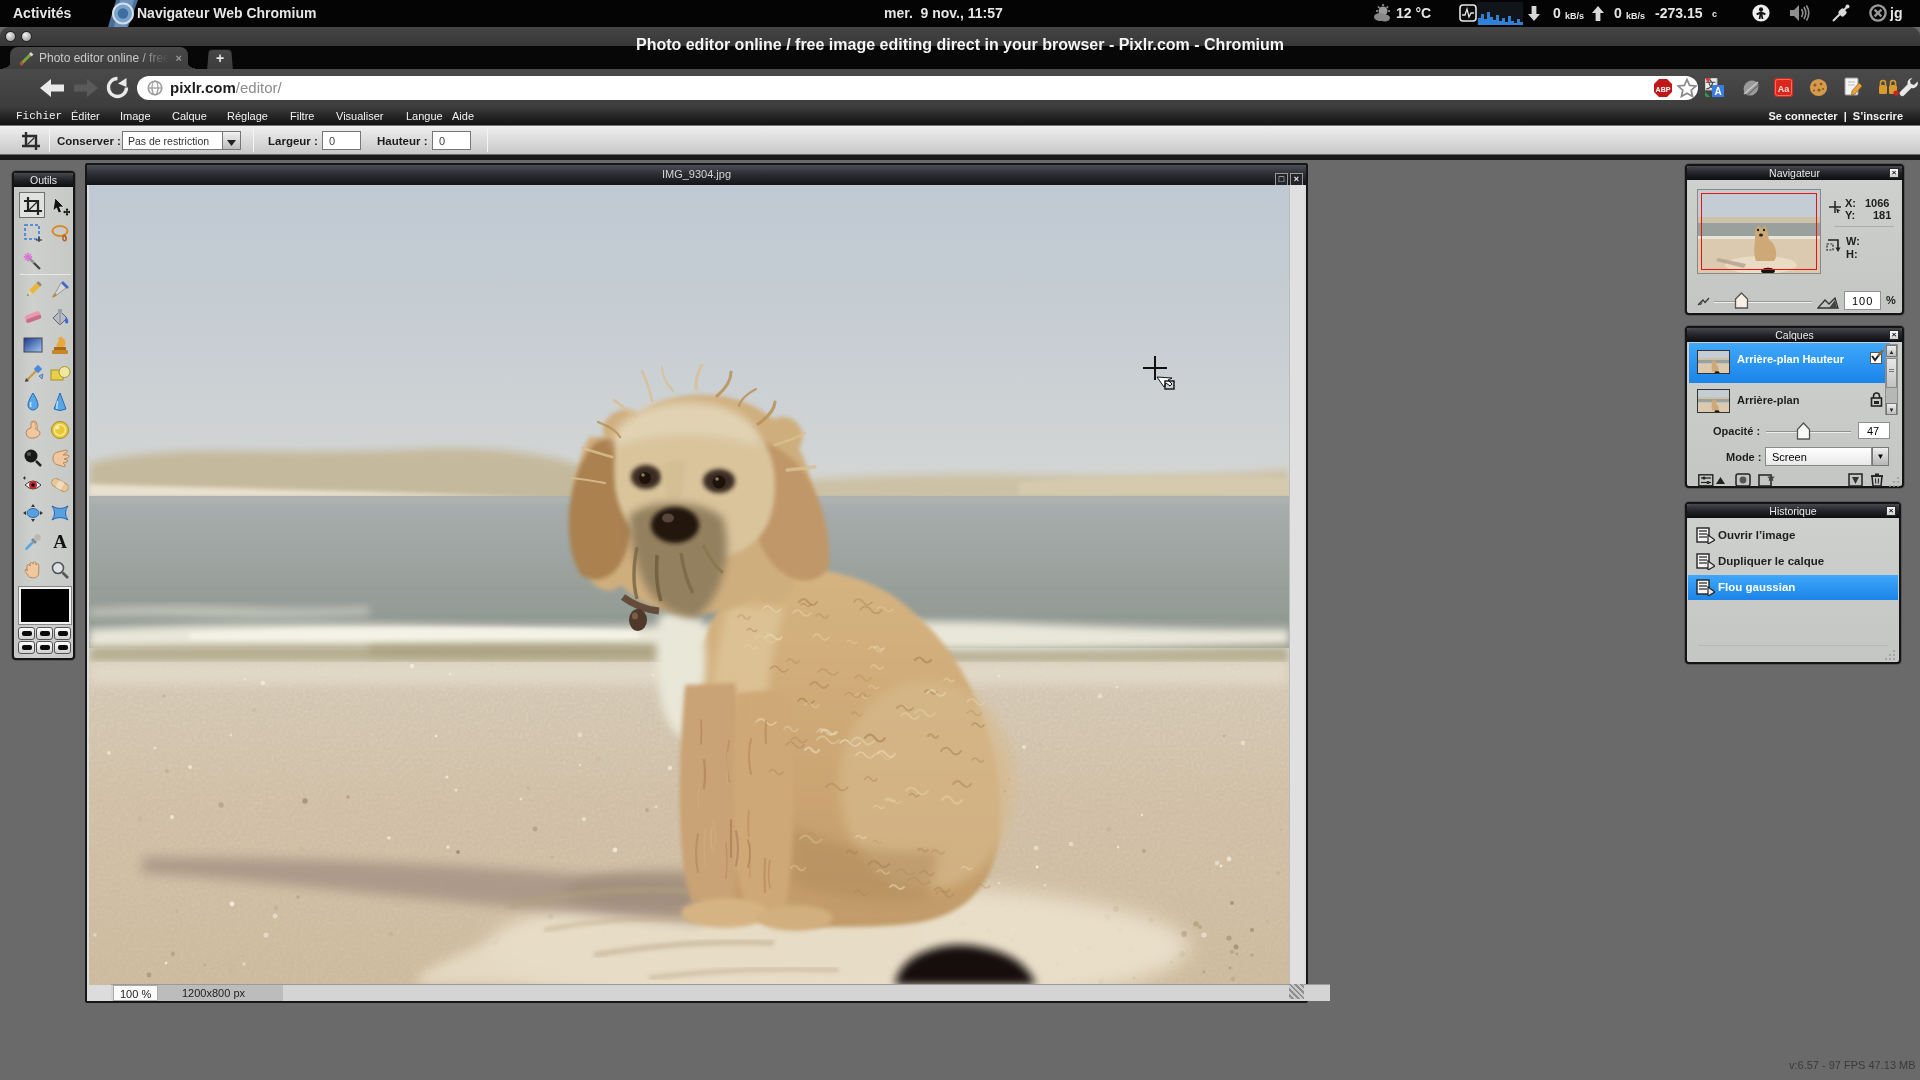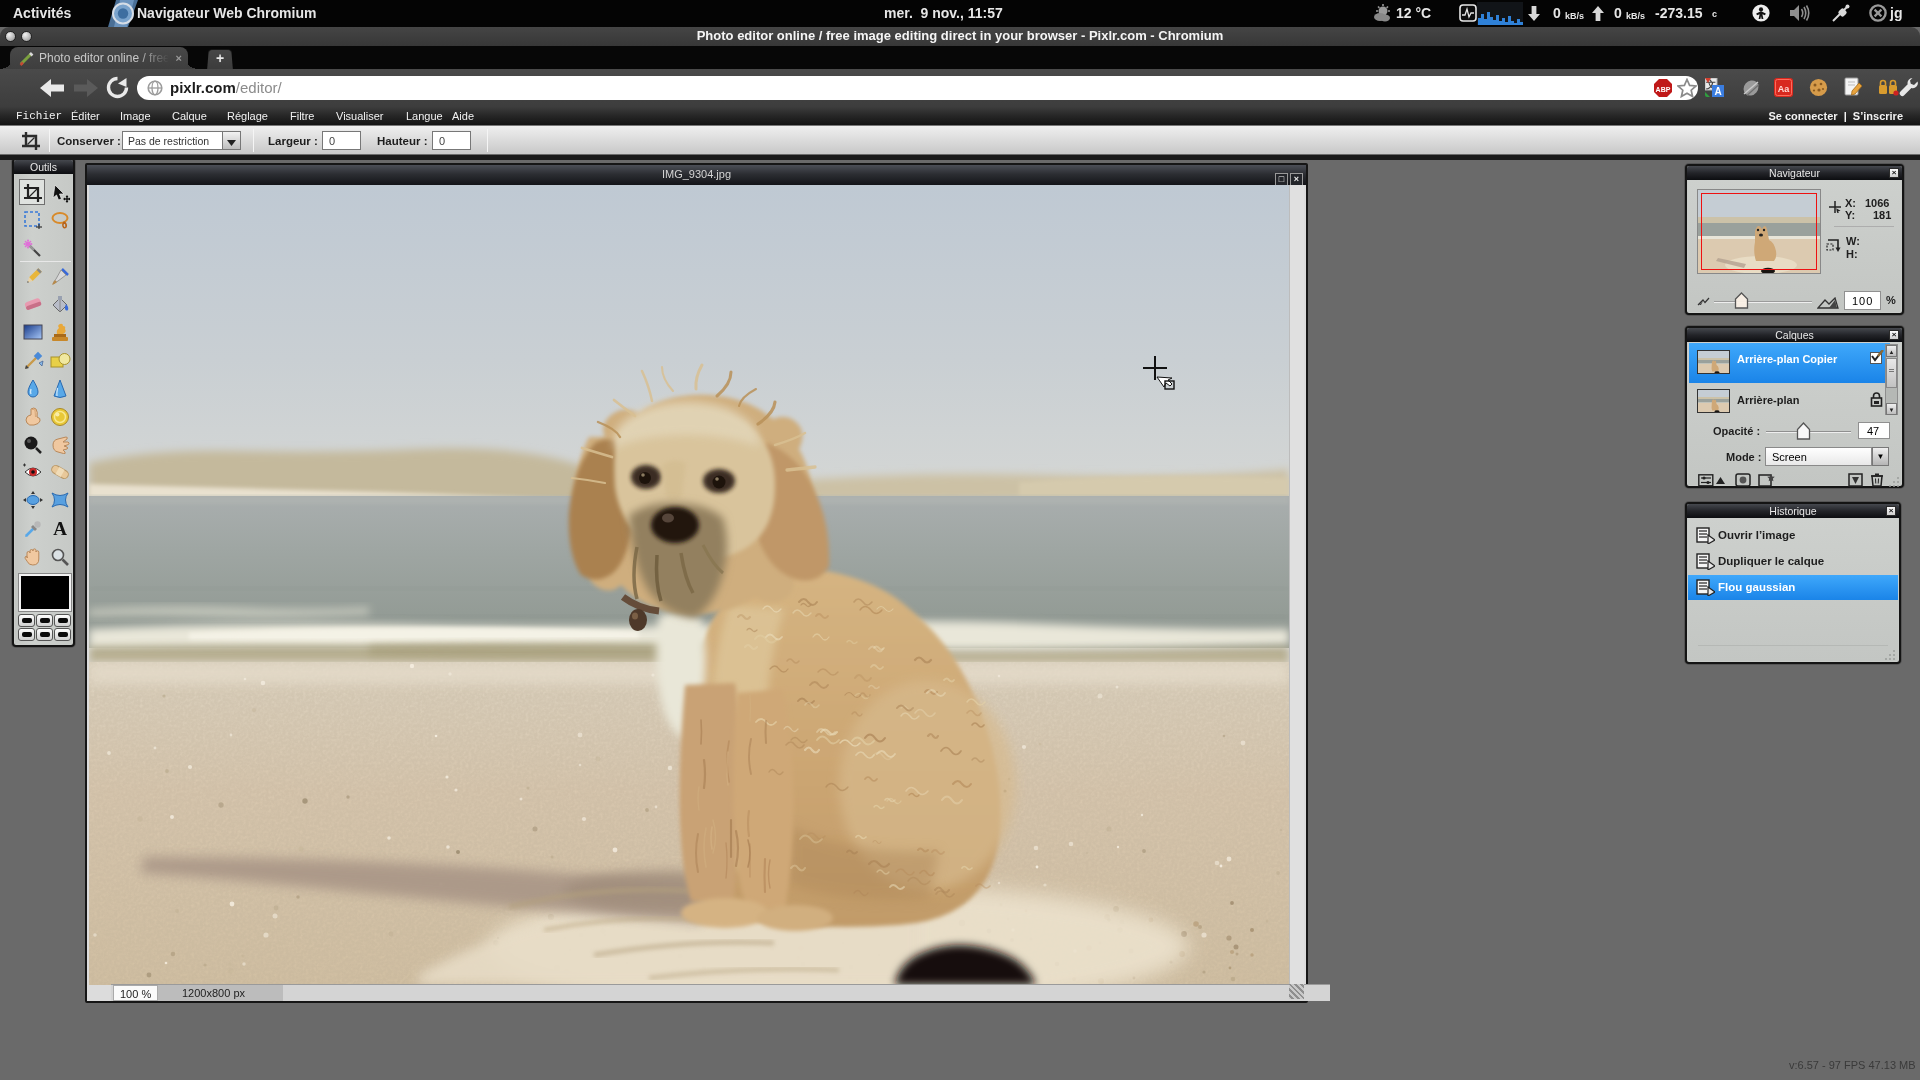--- a/index.html
+++ b/index.html
@@ -10,21 +10,21 @@
 
 
 #gnomebar { left:0; top:0; width:1920px; height:27px; background:#040404; color:#e6e6e6; z-index:30; }
 #gnomebar .t { position:absolute; top:5px; font-weight:bold; font-size:14px; white-space:nowrap; }
 #gnomebar .small { font-size:9px; font-weight:bold; }
 
 
 #cwin { left:0; top:27px; width:1920px; height:19px; background:linear-gradient(#454545,#373737); border-radius:9px 9px 0 0; z-index:20; }
 #cwin .dot { position:absolute; top:4px; width:11px; height:11px; border-radius:50%;
   background:radial-gradient(circle at 35% 30%, #f2f2f2, #8d8d8d); border:1px solid #222; }
-#ctitle { width:100%; text-align:center; color:#f5f5f5; font-weight:bold; font-size:13px; margin-top:1px; }
+#ctitle { width:100%; text-align:center; color:#f5f5f5; font-weight:bold; font-size:16px; margin-top:9px; }
 
 
 #tabstrip { left:0; top:46px; width:1920px; height:23px; background:#070707; z-index:19; }
 #tab { position:absolute; left:10px; top:1px; width:178px; height:22px;
   background:linear-gradient(#484848,#3e3e3e); border-radius:8px 8px 0 0; }
 #tab:before { content:""; position:absolute; left:-7px; bottom:0; width:8px; height:9px; background:radial-gradient(circle at 0 0, transparent 8px, #3e3e3e 0); }
 #tab:after { content:""; position:absolute; right:-7px; bottom:0; width:8px; height:9px; background:radial-gradient(circle at 100% 0, transparent 8px, #3e3e3e 0); }
 #tabtxt { position:absolute; left:29px; top:4px; font-size:12px; color:#c9c9c9; white-space:nowrap; width:130px; overflow:hidden;
   -webkit-mask-image:linear-gradient(90deg,#000 75%,transparent); }
 #tabx { position:absolute; right:6px; top:5px; color:#9a9a9a; font-size:11px; font-weight:bold; }
@@ -71,21 +71,21 @@
 .panel { position:absolute; background:#c9ccc9; border:2px solid #141414; border-radius:4px;
   box-shadow:0 0 0 1px #555; z-index:10; }
 .ptitle { position:absolute; left:0; top:0; width:100%; height:14px;
   background:linear-gradient(#45484e 0%, #232429 50%, #0c0d10 100%);
   color:#e8e8e8; font-size:10.5px; text-align:center; line-height:14px; border-radius:2px 2px 0 0; }
 .pclose { position:absolute; top:2px; right:3px; width:10px; height:10px; background:linear-gradient(#fdfdfd,#cecece);
   border:1px solid #2a2a2a; font-size:8px; line-height:8px; text-align:center; color:#111; font-weight:bold; }
 .pbody { position:absolute; left:1px; top:14px; right:1px; bottom:1px; background:linear-gradient(#cdd0cd,#c3c6c3); }
 
 
-#tools { left:12px; top:158px; width:63px; height:489px; }
+#tools { left:12px; top:171px; width:63px; height:489px; }
 #tools .pbody { background:linear-gradient(90deg,#c2c5c2,#cdd0cd 30%,#c6c9c6); }
 #cropsel { position:absolute; left:4px; top:4px; width:26px; height:26px; background:#dfe2df; border:1px solid #6f6f6f; }
 
 
 #navig { left:1685px; top:164px; width:219px; height:151px; }
 #navthumb { position:absolute; left:9px; top:9px; width:124px; height:85px; background:#fff; border:1px solid #888; }
 #navthumb .red { position:absolute; left:3px; top:3px; right:3px; bottom:3px; border:1px solid #ee1111; z-index:3; }
 .ntxt { position:absolute; font-size:11px; font-weight:bold; color:#202020; }
 #navslider { position:absolute; left:26px; top:121px; width:98px; height:2px; background:#9b9b9b; border-bottom:1px solid #eee; }
 #navpct { position:absolute; left:156px; top:111px; width:37px; height:19px; background:#fff; border:1px solid #909090; font-size:11px; padding:3px 0 0 7px; letter-spacing:1px; }
@@ -1058,21 +1058,21 @@
             <svg width="31" height="22" viewBox="0 0 31 22" style="position:absolute;left:0;top:0;">
 <rect width="31" height="9" fill="#c5cdd4"></rect>
 <rect x="0" y="7" width="31" height="2" fill="#ccc2a8"></rect>
 <rect x="0" y="9" width="31" height="4" fill="#9aa19c"></rect>
 <rect x="0" y="12.5" width="31" height="1.5" fill="#e8e5d8"></rect>
 <rect x="0" y="13" width="31" height="9" fill="#dccab0"></rect>
 <path d="M14 11 q1 -3 2.3 -0.5 q1 -2 1.7 0 l0.5 3.5 q2 1 2.2 3.5 q0.3 2 -1 3 l-5.5 0 q-1 -3 -0.5 -6 Z" fill="#cfa877"></path>
 <ellipse cx="19" cy="21.5" rx="2.5" ry="1.2" fill="#181410"></ellipse>
 </svg>
           </div>
-        <div class="lname" style="top:10px;color:#fff;">Arrière-plan Copier</div>
+        <div class="lname" style="top:10px;color:#fff;">Arrière-plan Hauteur</div>
         <div id="lcheck">
           <svg width="14" height="14" viewBox="0 0 14 14" style="position:absolute;left:-1px;top:-3px;">
             <path d="M2 6 L5 10 L12 1" fill="none" stroke="#222" stroke-width="2"></path>
             <line x1="8" y1="6" x2="13" y2="0" stroke="#8a6a3a" stroke-width="2.4"></line>
           </svg>
         </div>
       </div>
       <div id="lay2">
         <div class="lthumb" style="top:3px;">
             <svg width="31" height="22" viewBox="0 0 31 22" style="position:absolute;left:0;top:0;">

